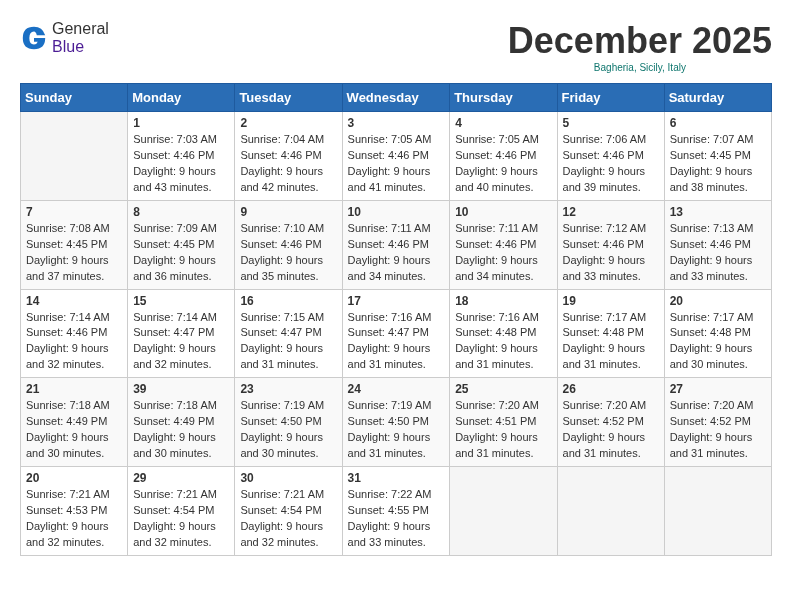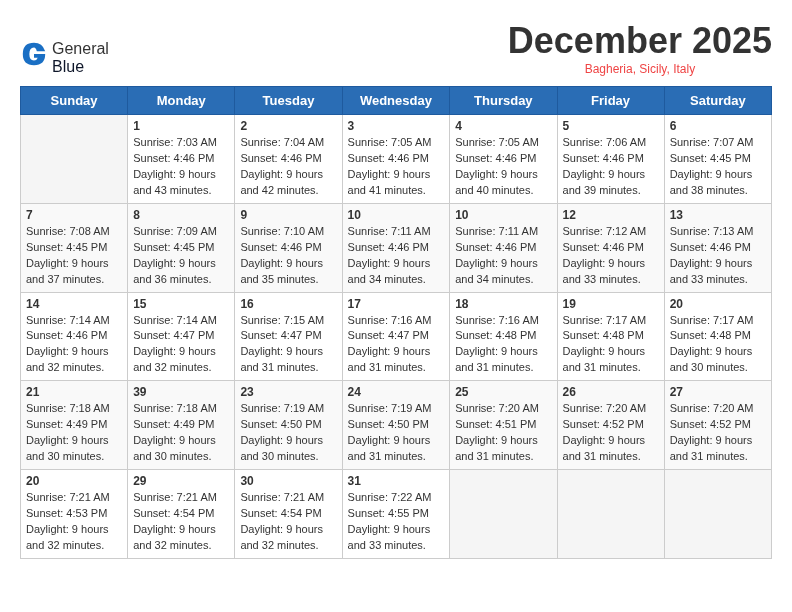--- a/index.html
+++ b/index.html
@@ -11,52 +11,52 @@
       padding: 20px;
     }
     .header {
       display: flex;
       justify-content: space-between;
       align-items: flex-start;
       margin-bottom: 10px;
     }
     .logo {
       display: flex;
-      margin-top: 20px;
+      align-items: center;
     }
     .logo-general { color: #333; }
-    .logo-blue { color: #0f172a; }
+    .logo-blue { color: #4c1d95; }
     .logo-icon {
       width: 28px;
       height: 28px;
       margin-right: 4px;
     }
     .title-block {
       text-align: center;
     }
     .month-title {
       font-size: 36px;
       font-weight: bold;
       color: #333;
     }
     .location-title {
-      font-size: 12px;
-      color: #ef4444;
+      font-size: 10px;
+      color: #0f766e;
     }
     .calendar {
       width: 100%;
       border-collapse: collapse;
       border: 1px solid #ccc;
     }
     .calendar th {
       background-color: #2a6db5;
       color: #fff;
       font-size: 13px;
       padding: 6px 4px;
-      text-align: center;
+      text-align: left;
       border: 1px solid #1e5a9e;
     }
     .calendar td {
       vertical-align: top;
       border: 1px solid #ccc;
       padding: 4px 5px;
       font-size: 10.5px;
       color: #333;
       width: 108px;
       min-height: 90px;

